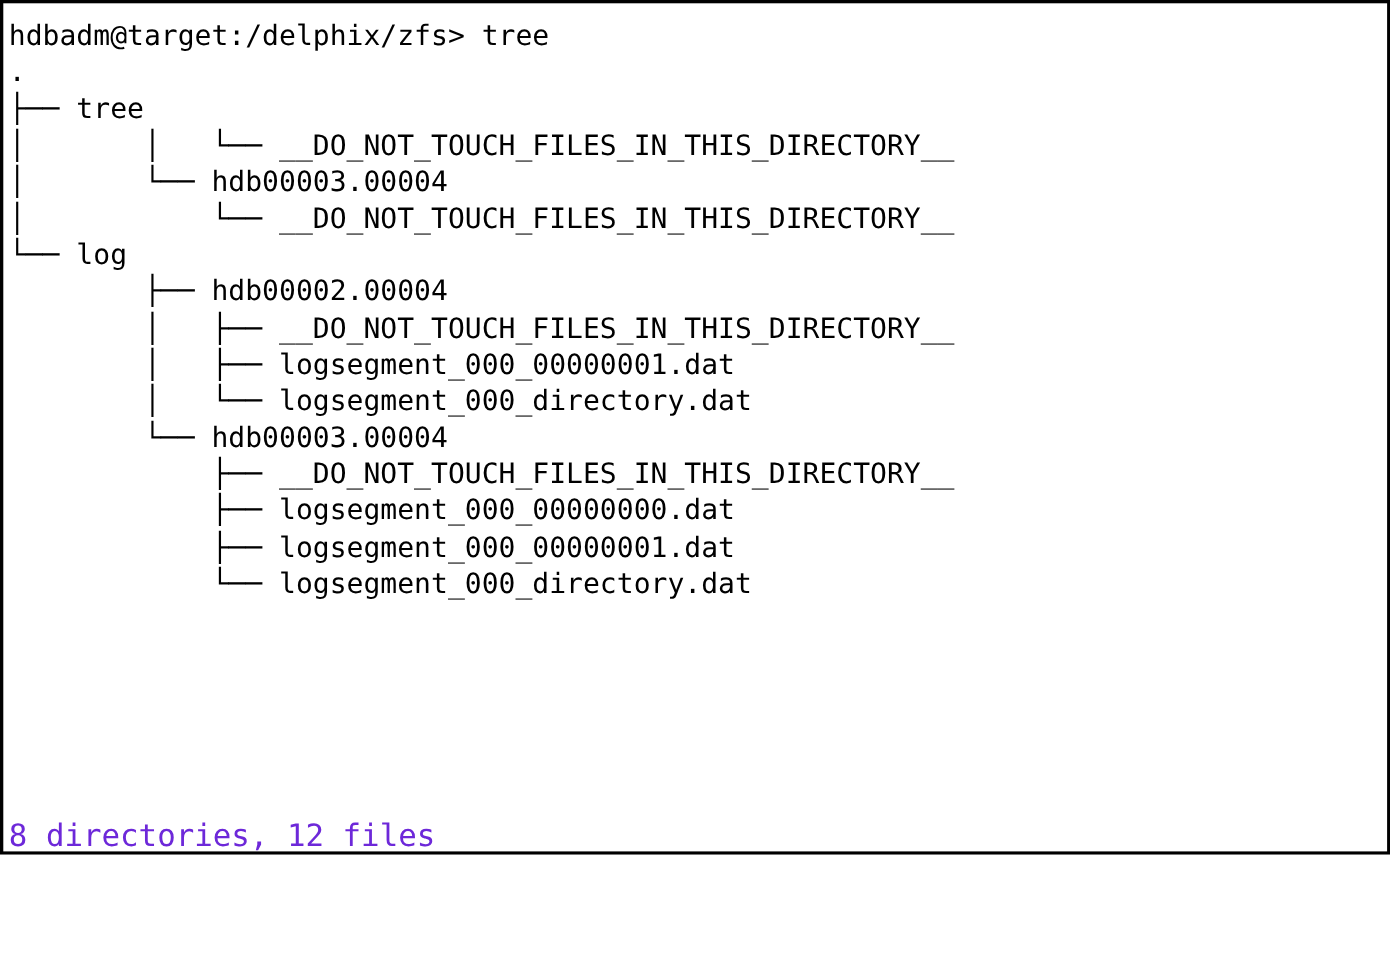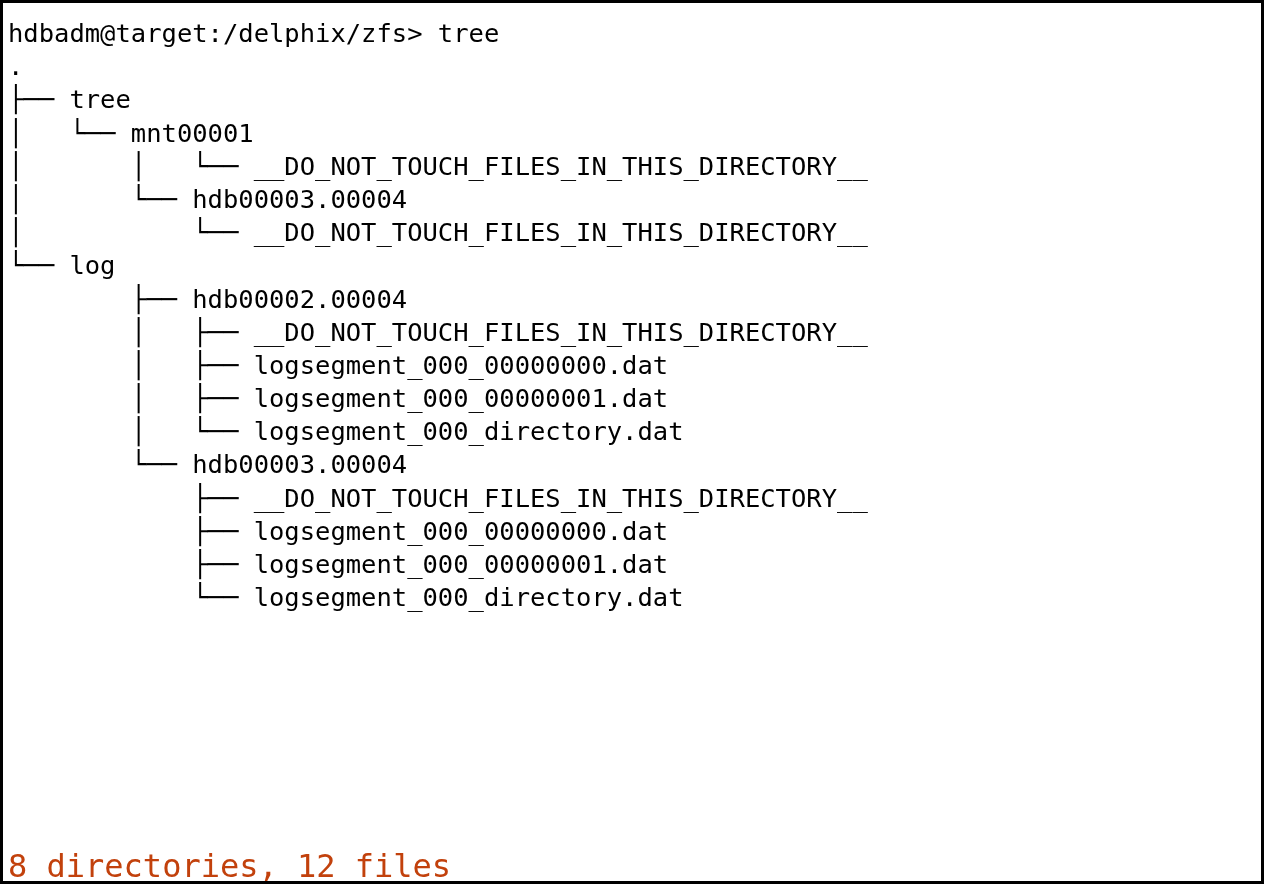--- a/index.html
+++ b/index.html
@@ -4,21 +4,21 @@
 <title>tree output</title>
 <style>
   html, body {
     margin: 0;
     padding: 0;
     background: #ffffff;
   }
   #terminal-window {
     position: relative;
     width: 1264px;
-    height: 884px;
+    height: 777px;
     box-sizing: border-box;
     background: #ffffff;
     border: 3px solid #000000;
     overflow: hidden;
     font-family: "DejaVu Sans Mono", "Liberation Mono", monospace;
   }
   #terminal-body {
     position: absolute;
     left: 5px;
     top: 0px;
@@ -41,45 +41,43 @@
   }
   #tree-block {
     margin-top: 0px;
   }
   #summary-line {
     position: absolute;
     left: 5px;
     bottom: -2px;
     height: 33.2px;
     line-height: 33.2px;
-    font-size: 32px;
+    font-size: 28px;
     white-space: pre;
-    color: #c2410c;
+    color: #6d28d9;
     font-family: "DejaVu Sans Mono", "Liberation Mono", monospace;
   }
 </style>
 </head>
 <body>
 
 <div id="terminal-window">
   <div id="terminal-body">
 
     <div id="prompt-line" class="term-line">hdbadm@target:/delphix/zfs&gt; tree</div>
 
     <div id="tree-block">
       <div class="term-line">.</div>
       <div class="term-line">├── tree</div>
-      <div class="term-line">│   └── mnt00001</div>
       <div class="term-line">│       │   └── __DO_NOT_TOUCH_FILES_IN_THIS_DIRECTORY__</div>
       <div class="term-line">│       └── hdb00003.00004</div>
       <div class="term-line">│           └── __DO_NOT_TOUCH_FILES_IN_THIS_DIRECTORY__</div>
       <div class="term-line">└── log</div>
       <div class="term-line">        ├── hdb00002.00004</div>
       <div class="term-line">        │   ├── __DO_NOT_TOUCH_FILES_IN_THIS_DIRECTORY__</div>
-      <div class="term-line">        │   ├── logsegment_000_00000000.dat</div>
       <div class="term-line">        │   ├── logsegment_000_00000001.dat</div>
       <div class="term-line">        │   └── logsegment_000_directory.dat</div>
       <div class="term-line">        └── hdb00003.00004</div>
       <div class="term-line">            ├── __DO_NOT_TOUCH_FILES_IN_THIS_DIRECTORY__</div>
       <div class="term-line">            ├── logsegment_000_00000000.dat</div>
       <div class="term-line">            ├── logsegment_000_00000001.dat</div>
       <div class="term-line">            └── logsegment_000_directory.dat</div>
     </div>
   </div>
 

